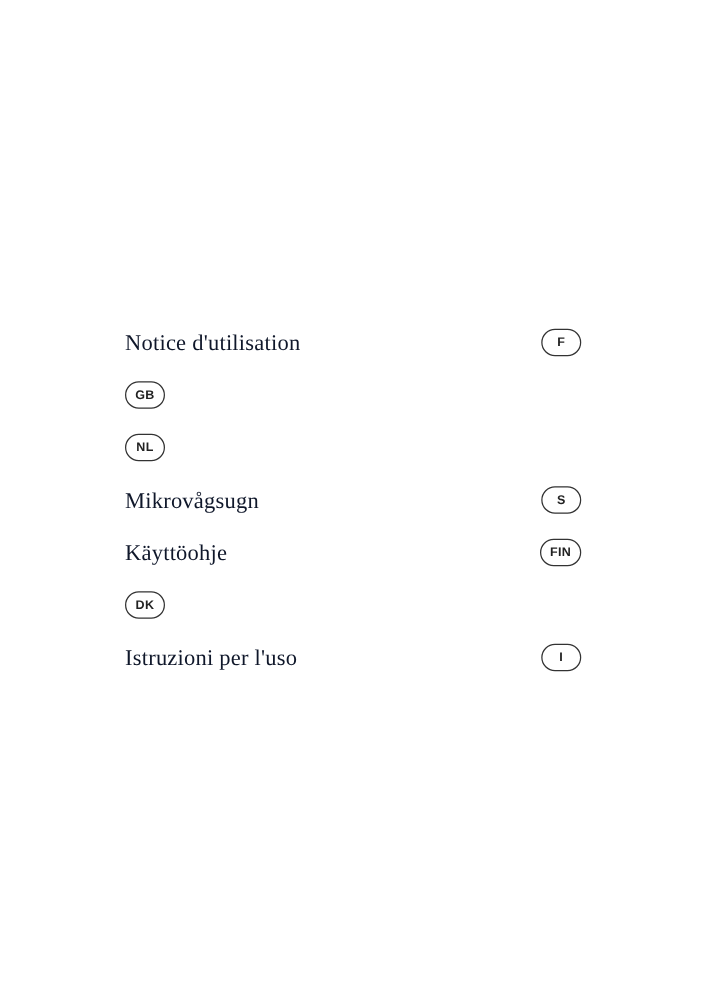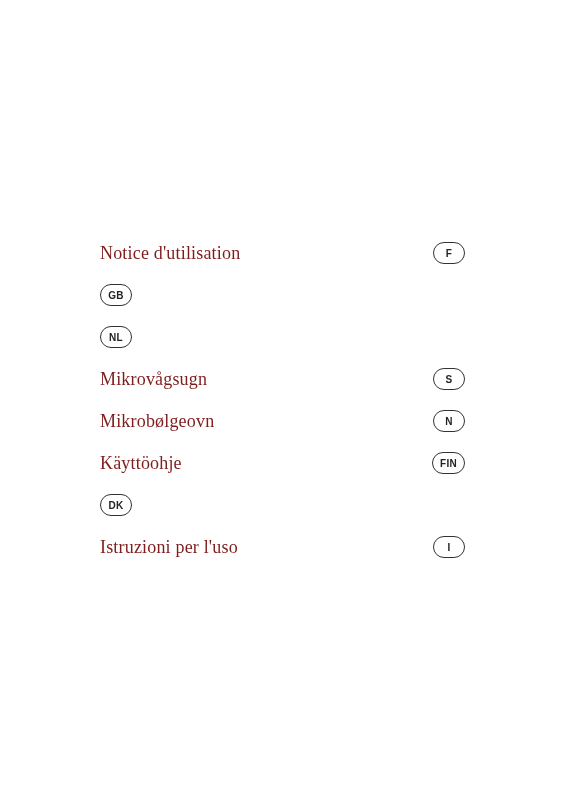--- a/index.html
+++ b/index.html
@@ -34,21 +34,21 @@
 
     .menu-item {
       display: flex;
       align-items: center;
       justify-content: space-between;
       padding: 10px 0;
     }
 
     .menu-label {
       font-size: 18px;
-      color: #7f1d1d;
+      color: #0f172a;
       font-weight: 400;
       letter-spacing: 0.01em;
     }
 
     .lang-badge {
       display: inline-flex;
       align-items: center;
       justify-content: center;
       border: 1.5px solid #333333;
       border-radius: 12px;
@@ -75,24 +75,20 @@
         <span class="lang-badge">GB</span>
       </div>
       <div class="menu-item">
         <span class="lang-badge">NL</span>
       </div>
       <div class="menu-item">
         <span class="menu-label">Mikrovågsugn</span>
         <span class="lang-badge">S</span>
       </div>
       <div class="menu-item">
-        <span class="menu-label">Mikrobølgeovn</span>
-        <span class="lang-badge">N</span>
-      </div>
-      <div class="menu-item">
         <span class="menu-label">Käyttöohje</span>
         <span class="lang-badge">FIN</span>
       </div>
       <div class="menu-item">
         <span class="lang-badge">DK</span>
       </div>
       <div class="menu-item">
         <span class="menu-label">Istruzioni per l'uso</span>
         <span class="lang-badge">I</span>
       </div>

